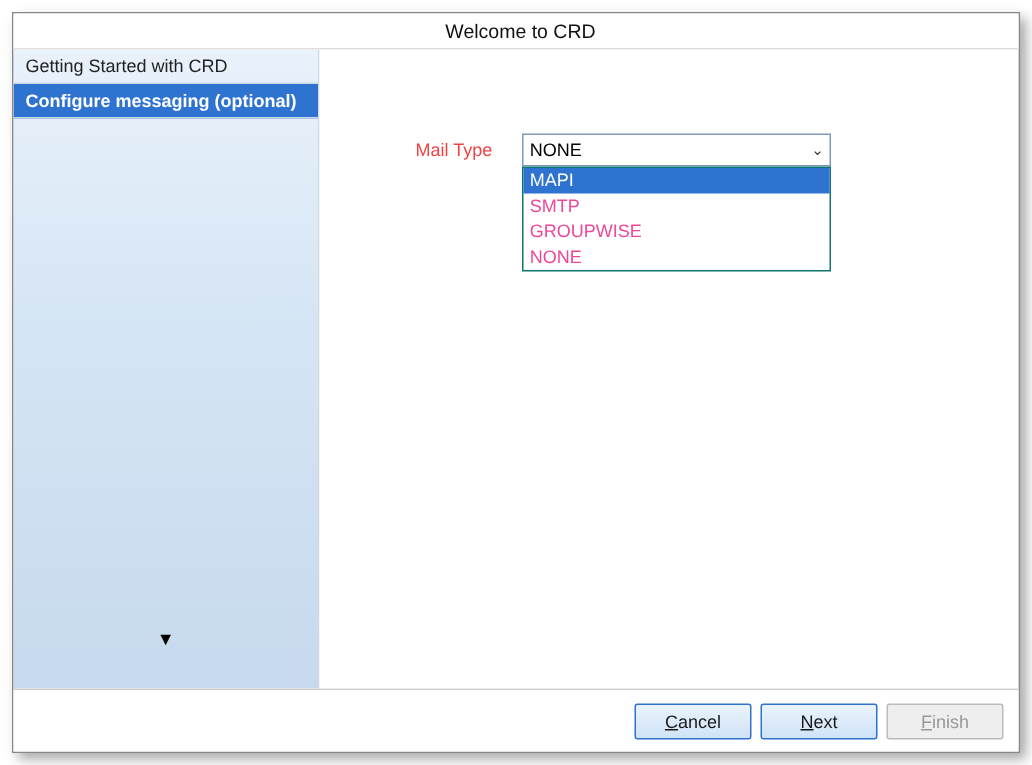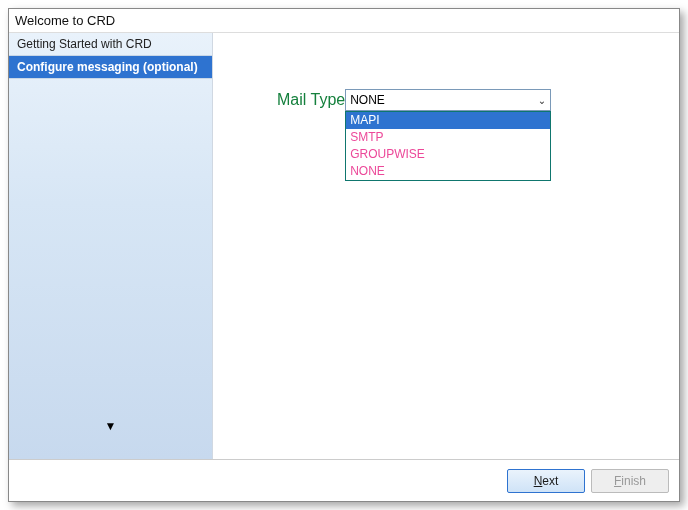--- a/index.html
+++ b/index.html
@@ -19,20 +19,21 @@
     position: relative;
   }
   .titlebar {
     height: 24px;
     line-height: 24px;
     padding-left: 6px;
     font-size: 13px;
     color: #111;
     background: #fff;
     border-bottom: 1px solid #ddd;
+    text-align: center;
   }
   .body {
     flex: 1;
     display: flex;
     overflow: hidden;
   }
   .sidebar {
     width: 204px;
     background: linear-gradient(to bottom, #e9f2fb 0%, #d7e6f5 40%, #c7d9ee 100%);
     border-right: 1px solid #d0d8e2;
@@ -79,22 +80,23 @@
     position: relative;
   }
   .field-row {
     position: absolute;
     top: 56px;
     left: 64px;
     display: flex;
     align-items: center;
   }
   .field-label {
-    font-size: 16px;
-    color: #15803d;
+    font-size: 12px;
+    color: #ef4444;
+    margin-right: 20px;
   }
   .combo-wrap {
     position: relative;
     width: 206px;
   }
   .combo {
     width: 206px;
     height: 22px;
     border: 1px solid #7a99b8;
     background: #fff;
@@ -192,17 +194,18 @@
             <div class="opt"><span>GROUPWISE</span></div>
             <div class="opt"><span>NONE</span></div>
           </div>
         </div>
       </div>
     </div>
 
   </div>
 
   <div class="footer">
+    <button class="btn"><span class="ul">C</span><span>ancel</span></button>
     <button class="btn"><span class="ul">N</span><span>ext</span></button>
     <button class="btn disabled"><span class="ul">F</span><span>inish</span></button>
   </div>
 
 </div>
 
 </body></html>

